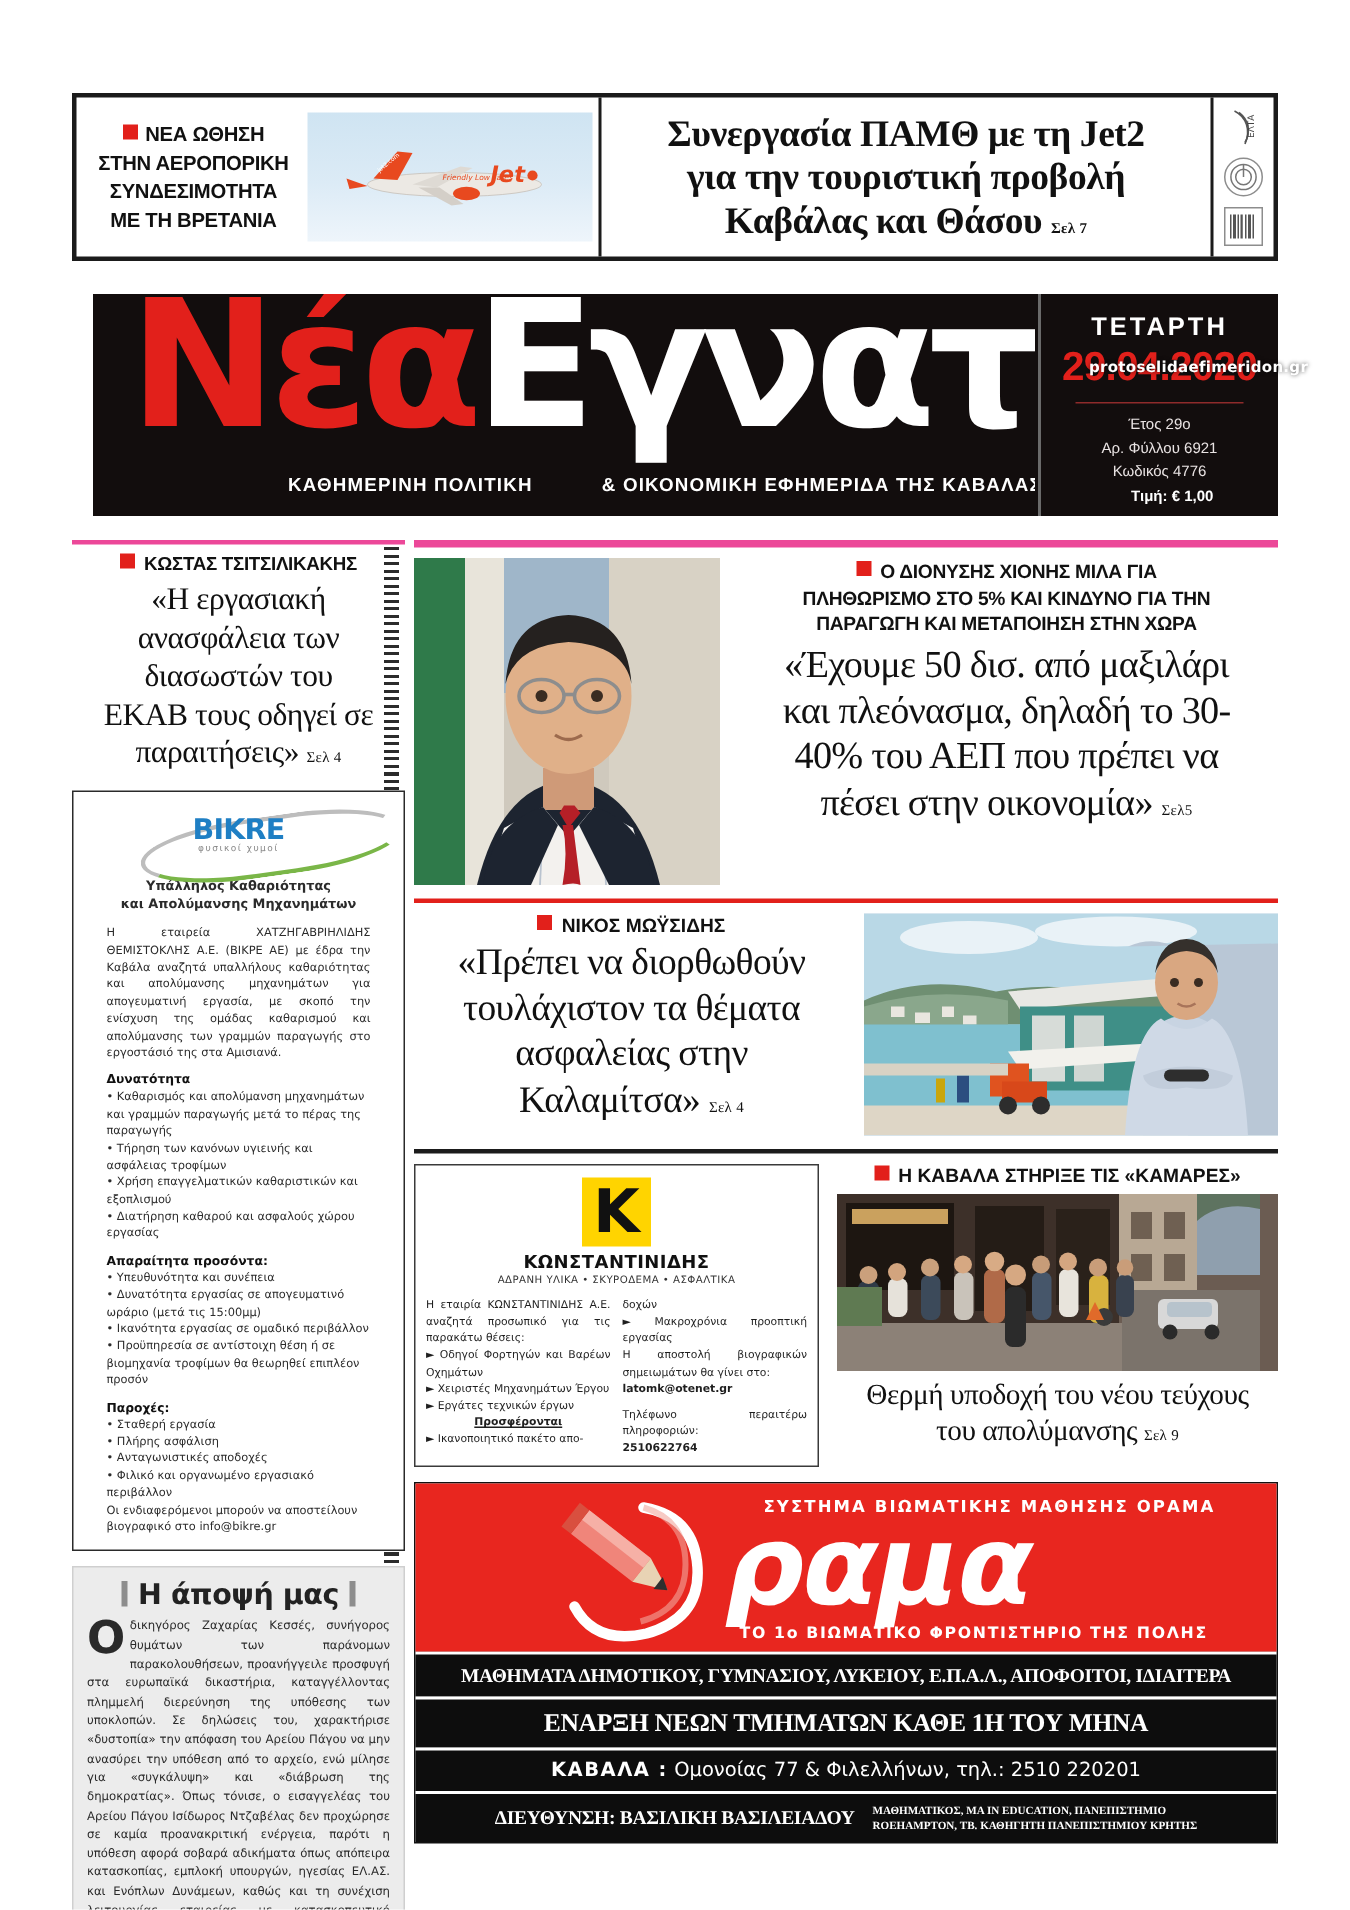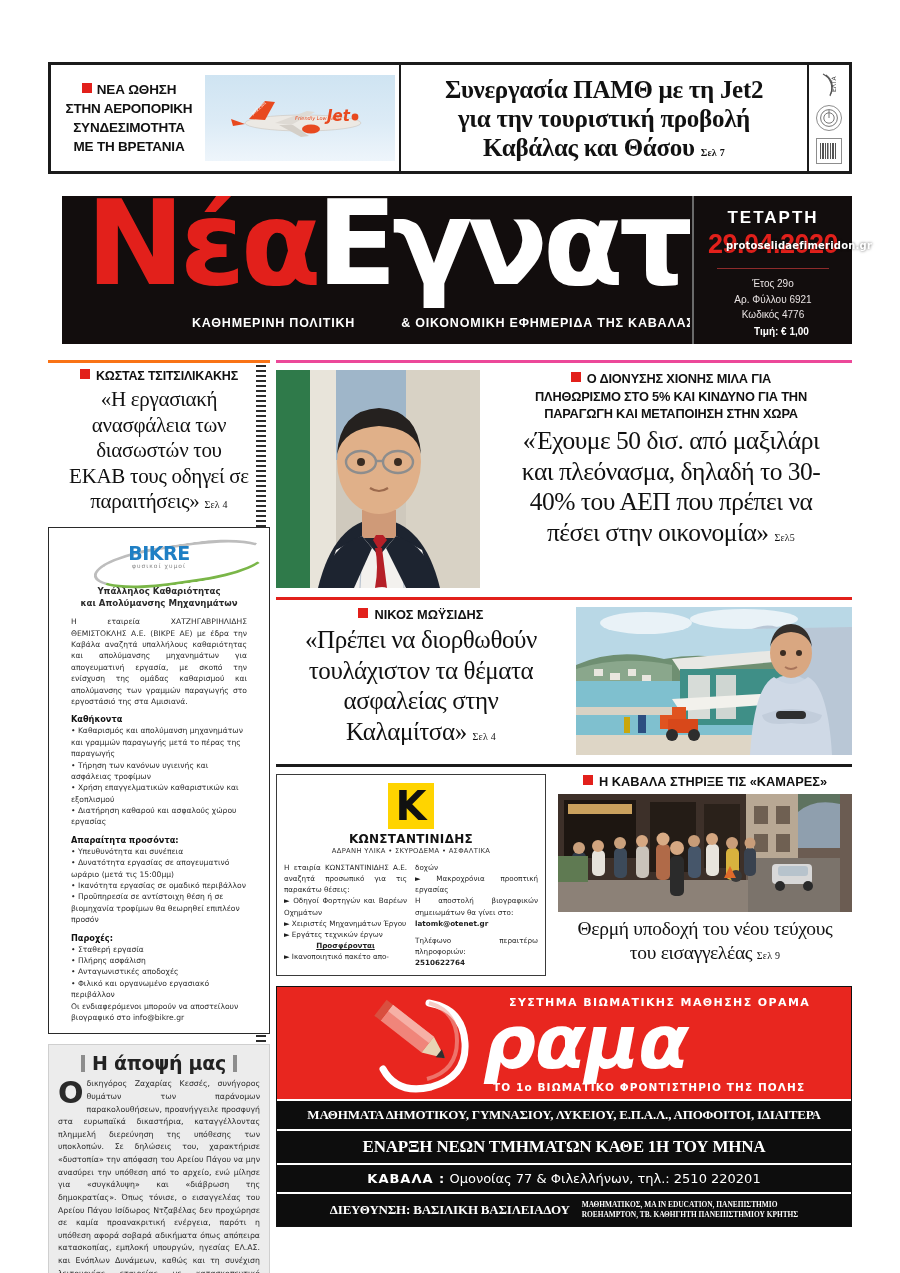--- a/index.html
+++ b/index.html
@@ -70,21 +70,21 @@
   .watermark{
     position:absolute;left:726px;top:240px;font-size:10px;font-weight:bold;color:#fff;
     letter-spacing:.2px;z-index:40;font-family:"DejaVu Sans", sans-serif;
     text-shadow:0 0 3px rgba(0,0,0,.65);
   }
 
   
   .colL{position:absolute;left:48px;top:360px;width:222px;}
   .colM{position:absolute;left:276px;top:360px;width:576px;}
 
-  .lead-left{border-top:3px solid #f97316;padding-top:6px;}
+  .lead-left{border-top:3px solid #ec4899;padding-top:6px;}
   .lead-left .kick{font-size:12.5px;font-weight:bold;text-align:center;letter-spacing:-.2px;}
   .lead-left .kick .sq{width:10px;height:10px;}
   .lead-left .dek{
     font-family:"Liberation Serif", serif;font-size:21px;line-height:1.22;text-align:center;margin-top:4px;
     letter-spacing:-.3px;
   }
 
   
   .ad-bikre{
     margin-top:12px;border:1px solid #2a2a2a;background:#fff;padding:8px 22px 10px;box-sizing:border-box;
@@ -113,21 +113,21 @@
     text-align:center;font-family:"DejaVu Sans", sans-serif;font-weight:bold;font-size:19px;color:#222;
     letter-spacing:-.3px;margin-bottom:4px;
   }
   .op-title .bar{display:inline-block;width:4px;height:17px;background:#8d8d8d;vertical-align:-2px;margin:0 7px;}
   .op-body{font-family:"DejaVu Sans", sans-serif;font-size:7.8px;line-height:1.62;text-align:justify;color:#2a2a2a;}
   .op-body::first-letter{
     float:left;font-size:30px;line-height:.86;font-weight:bold;padding:2px 3px 0 0;
   }
 
   
-  .row1{display:flex;gap:10px;border-top:3px solid #ec4899;padding-top:7px;}
+  .row1{display:flex;gap:10px;border-top:5px solid #ec4899;padding-top:7px;}
   .portrait{
     width:204px;flex:0 0 204px;height:218px;overflow:hidden;position:relative;background:#9aa3ab;
   }
   .lead-main{flex:1 1 auto;}
   .lead-main .kick{
     font-size:12.8px;font-weight:bold;text-align:center;line-height:1.38;letter-spacing:-.2px;
   }
   .lead-main .kick .sq{width:10px;height:10px;}
   .lead-main .dek{
     font-family:"Liberation Serif", serif;font-size:25.5px;line-height:1.2;text-align:center;margin-top:3px;
@@ -323,21 +323,21 @@
         <div class="swoosh"></div>
         <div class="bk">BIKRE</div>
         <div class="tag">φυσικοί χυμοί</div>
       </div>
       <div class="bikre-role">
         <div>Υπάλληλος Καθαριότητας</div>
         <div>και Απολύμανσης Μηχανημάτων</div>
       </div>
       <div class="bikre-body">Η εταιρεία ΧΑΤΖΗΓΑΒΡΙΗΛΙΔΗΣ ΘΕΜΙΣΤΟΚΛΗΣ Α.Ε. (ΒΙΚΡΕ ΑΕ) με έδρα την Καβάλα αναζητά υπαλλήλους καθαριότητας και απολύμανσης μηχανημάτων για απογευματινή εργασία, με σκοπό την ενίσχυση της ομάδας καθαρισμού και απολύμανσης των γραμμών παραγωγής στο εργοστάσιό της στα Αμισιανά.</div>
 
-      <div class="bikre-h">Καθήκοντα</div>
+      <div class="bikre-h">Δυνατότητα</div>
       <div class="bikre-li">• Καθαρισμός και απολύμανση μηχανημάτων και γραμμών παραγωγής μετά το πέρας της παραγωγής</div>
       <div class="bikre-li">• Τήρηση των κανόνων υγιεινής και ασφάλειας τροφίμων</div>
       <div class="bikre-li">• Χρήση επαγγελματικών καθαριστικών και εξοπλισμού</div>
       <div class="bikre-li">• Διατήρηση καθαρού και ασφαλούς χώρου εργασίας</div>
 
       <div class="bikre-h">Απαραίτητα προσόντα:</div>
       <div class="bikre-li">• Υπευθυνότητα και συνέπεια</div>
       <div class="bikre-li">• Δυνατότητα εργασίας σε απογευματινό ωράριο (μετά τις 15:00μμ)</div>
       <div class="bikre-li">• Ικανότητα εργασίας σε ομαδικό περιβάλλον</div>
       <div class="bikre-li">• Προϋπηρεσία σε αντίστοιχη θέση ή σε βιομηχανία τροφίμων θα θεωρηθεί επιπλέον προσόν</div>
@@ -564,21 +564,21 @@
                   <circle cx="192" cy="49" r="5.5" fill="#c99d79"></circle>
                 </g>
             </g>
             <rect x="0" y="62" width="30" height="26" fill="#5f7a52"></rect>
             <circle cx="178" cy="82" r="6" fill="#3a3a3a"></circle>
             <path d="M166 84 l6 -12 l6 12 z" fill="#e06a2a"></path>
           </svg>
         </div>
         <div class="cap">
           <span>Θερμή υποδοχή του νέου τεύχους</span><br>
-          <span>του εισαγγελέας</span>
+          <span>του απολύμανσης</span>
           <span class="sel">Σελ 9</span>
         </div>
       </div>
     </div>
 
     <div class="ad-orama">
       <div class="or-top">
         <svg class="or-mark" viewBox="0 0 120 104">
           <path d="M64 12 q34 6 36 40 q2 34 -34 44 q-34 8 -48 -18" fill="none" stroke="#fff" stroke-width="7" stroke-linecap="round"></path>
           <path d="M64 12 q28 8 28 38 q0 30 -30 38" fill="none" stroke="#f2a79c" stroke-width="4" opacity=".6"></path>

